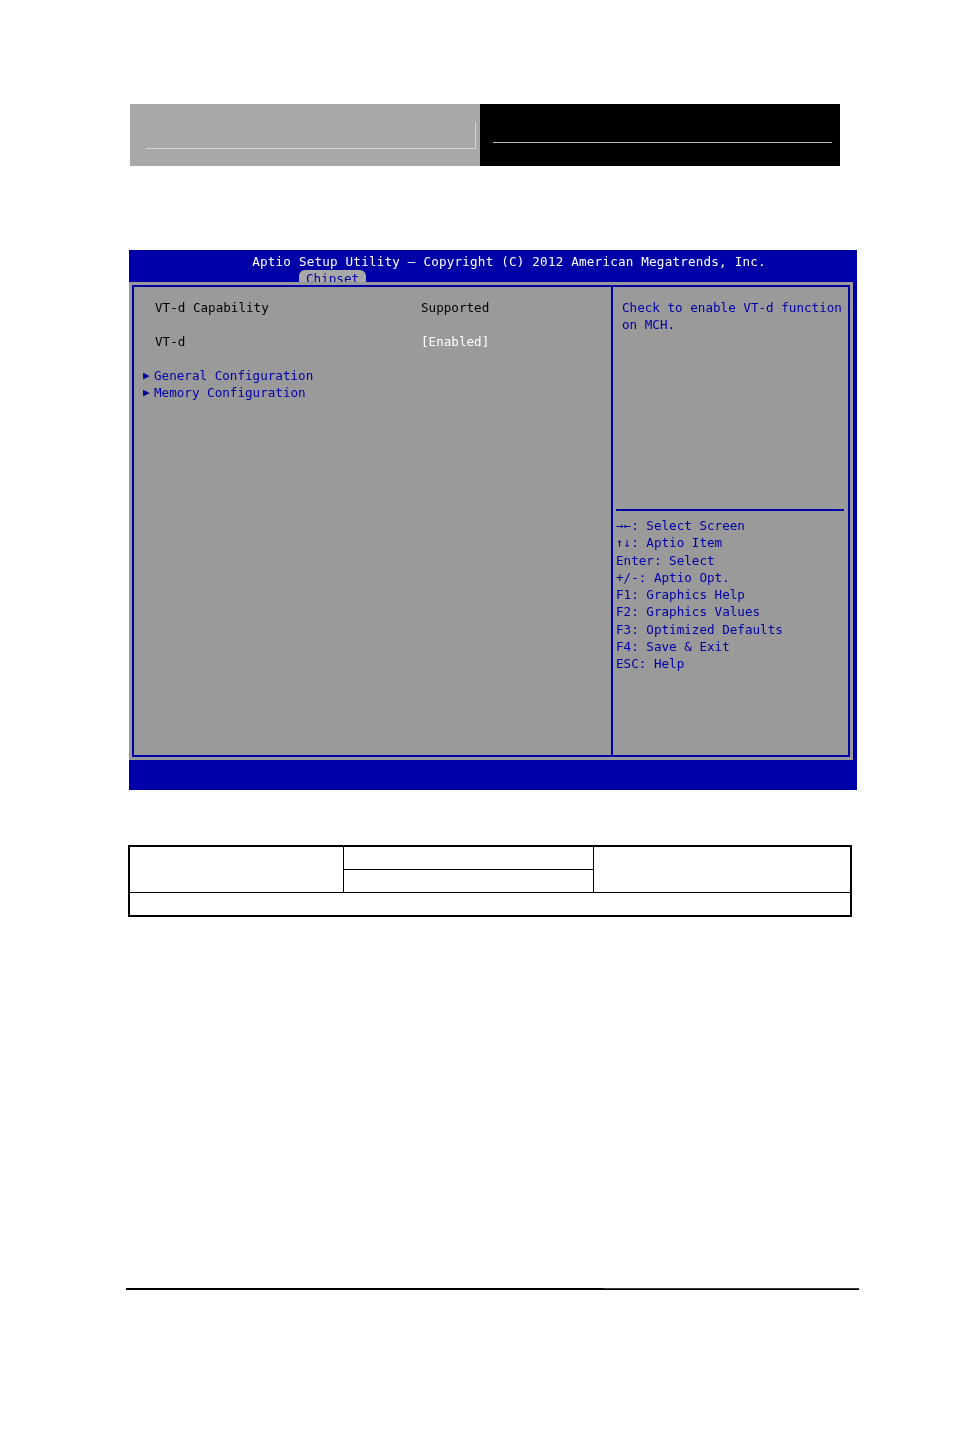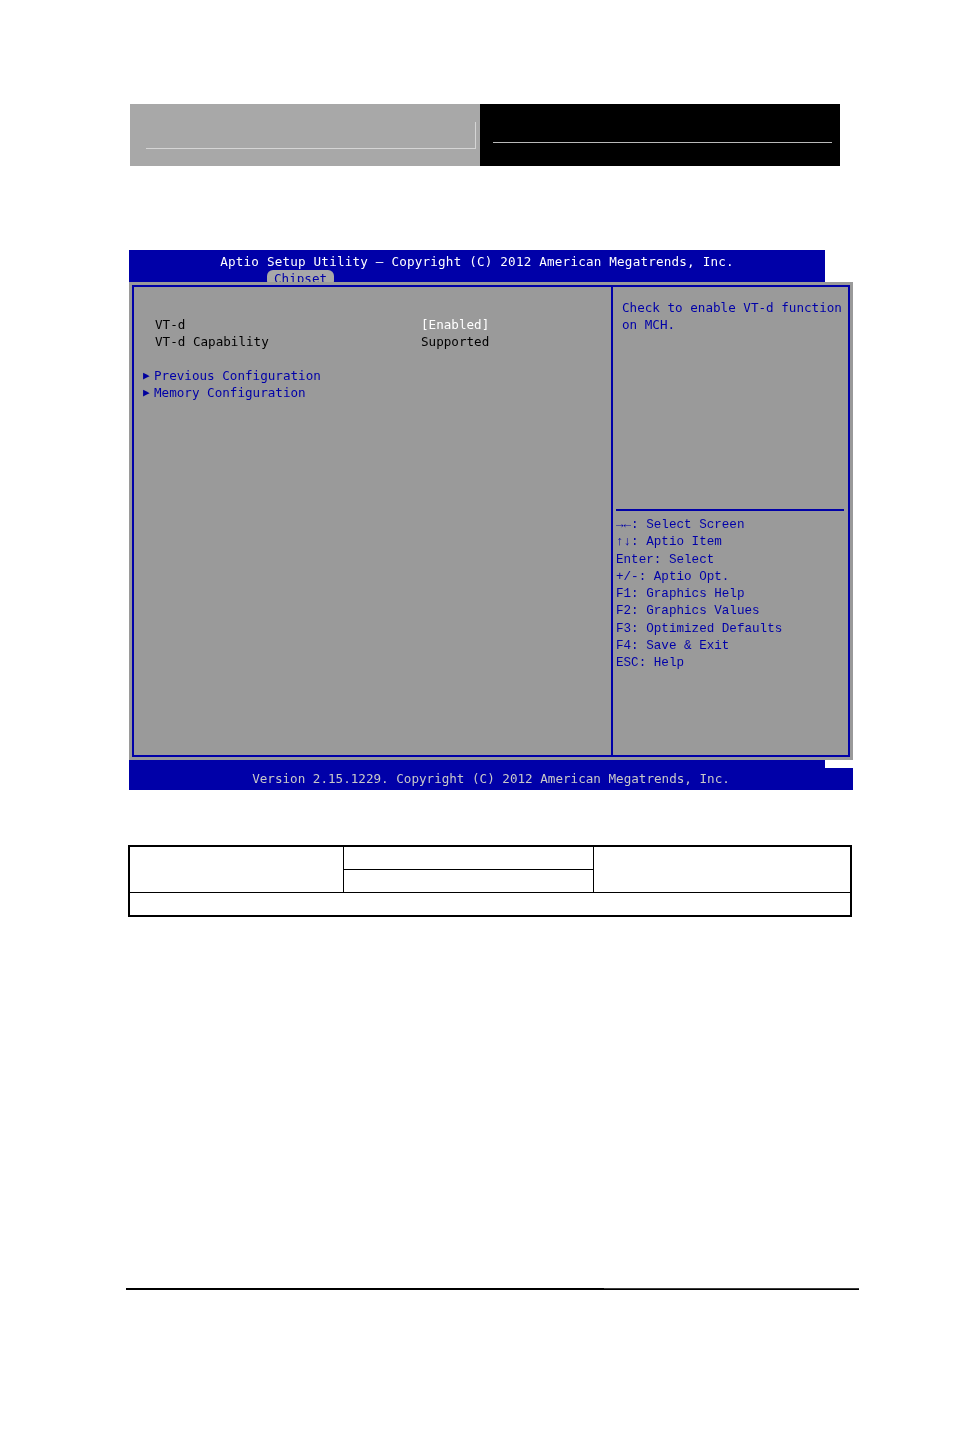--- a/index.html
+++ b/index.html
@@ -64,20 +64,21 @@
   
   #bios-window {
     position: absolute;
     left: 129px;
     top: 250px;
     width: 696px;
     height: 540px;
     background: #0000a8;
     font-size: 12.6px;
     line-height: 17.4px;
+    padding-left: 32px;
   }
   #bios-titlebar {
     position: relative;
     height: 32px;
     background: #0000a8;
   }
   #bios-title {
     position: absolute;
     top: 3px;
     left: 0;
@@ -189,21 +190,20 @@
     position: absolute;
     left: 3px;
     top: 230px;
     right: 4px;
   }
   .legend-line {
     color: #0000a8;
     white-space: pre;
     height: 17.3px;
     line-height: 17.3px;
-    font-family: Liberation Mono, monospace;
   }
 
   #bios-footer {
     position: absolute;
     left: 0;
     bottom: 0;
     width: 724px;
     height: 22px;
     background: #0000a8;
   }
@@ -274,34 +274,34 @@
   <div id="bios-titlebar">
     <div id="bios-title">Aptio Setup Utility – Copyright (C) 2012 American Megatrends, Inc.</div>
     <div id="bios-tab">Chipset</div>
   </div>
 
   <div id="bios-body">
     <div id="bios-frame">
 
       <div id="settings-pane">
 
+        <div class="setting-row">
+          <span class="setting-label">VT-d Capability</span>
+          <span class="setting-value-black">Supported</span>
+        </div>
+
         <div class="setting-row spacer-above">
           <span class="setting-label">VT-d</span>
           <span class="setting-value-white">[Enabled]</span>
         </div>
 
-        <div class="setting-row">
-          <span class="setting-label">VT-d Capability</span>
-          <span class="setting-value-black">Supported</span>
-        </div>
-
         <div id="submenu-list">
           <div class="submenu-row">
             <span class="submenu-arrow">▶</span>
-            <span>Previous Configuration</span>
+            <span>General Configuration</span>
           </div>
           <div class="submenu-row">
             <span class="submenu-arrow">▶</span>
             <span>Memory Configuration</span>
           </div>
         </div>
 
       </div>
 
       <div id="help-pane">
@@ -319,23 +319,20 @@
           <div class="legend-line">F2: Graphics Values</div>
           <div class="legend-line">F3: Optimized Defaults</div>
           <div class="legend-line">F4: Save &amp; Exit</div>
           <div class="legend-line">ESC: Help</div>
         </div>
       </div>
 
     </div>
   </div>
 
-  <div id="bios-footer">
-    <div id="bios-footer-text">Version 2.15.1229. Copyright (C) 2012 American Megatrends, Inc.</div>
-  </div>
 
 </div>
 
 <div id="bottom-table">
   <table>
     <tbody>
         <tr>
       <td class="col-left-cell" rowspan="2"></td>
       <td class="col-mid-cell"></td>
       <td class="col-right-cell" rowspan="2"></td>

